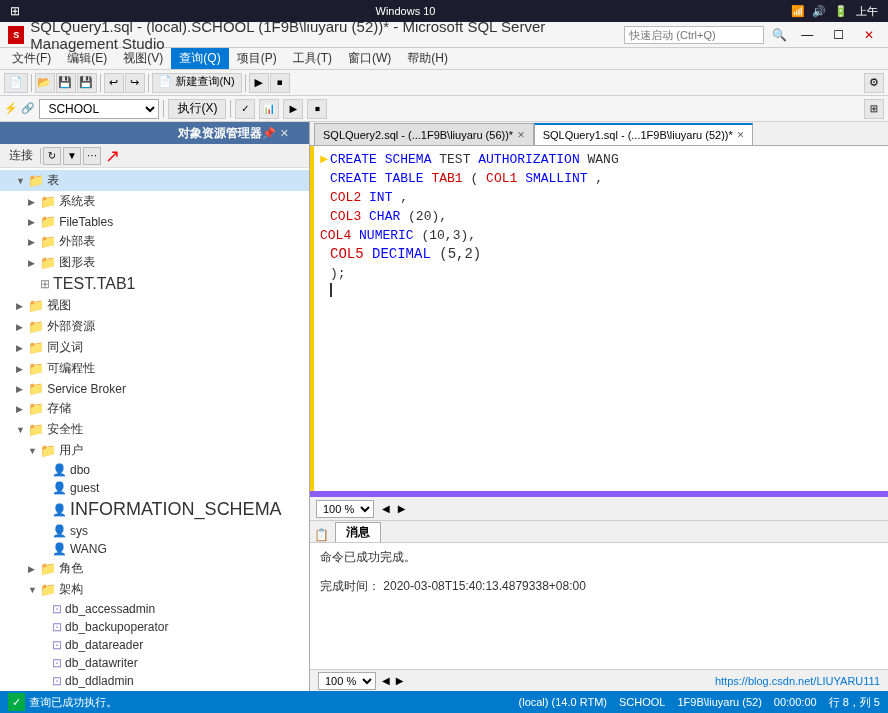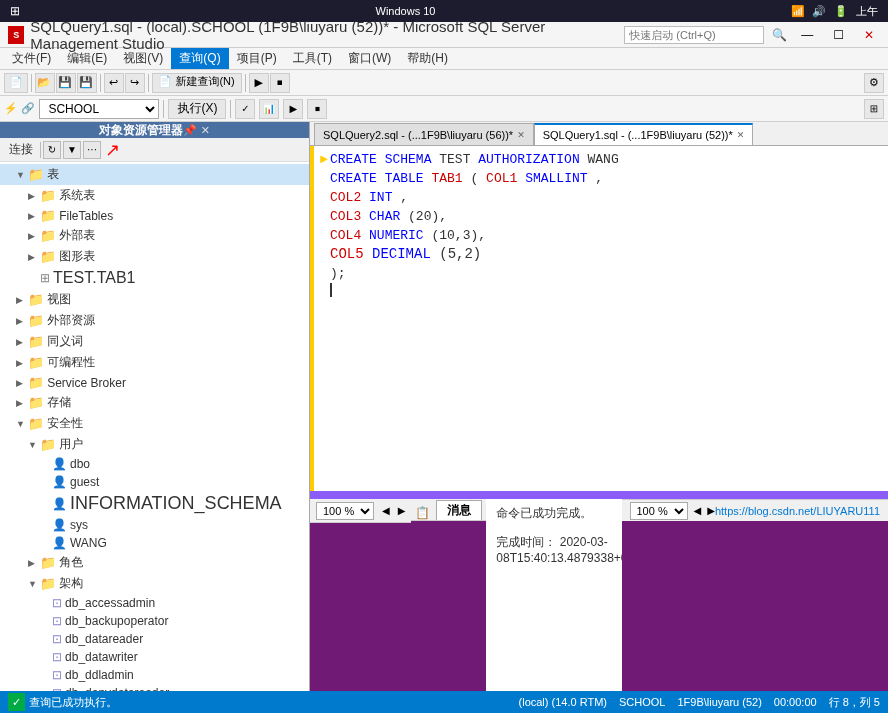--- a/index.html
+++ b/index.html
@@ -90,21 +90,21 @@
   <button style="height:20px;width:20px;font-size:10px;border:1px solid #ccc;background:#e8e8e8;cursor:pointer;">▶</button>
   <button style="height:20px;width:20px;font-size:10px;border:1px solid #ccc;background:#e8e8e8;cursor:pointer;">⏹</button>
   <div style="flex:1;"></div>
   <button style="height:20px;width:20px;font-size:10px;border:1px solid #ccc;background:#e8e8e8;cursor:pointer;">⊞</button>
 </div>
 
 <div style="display:flex;height:calc(713px - 22px - 26px - 22px - 26px - 26px - 22px);position:relative;">
 
   <div style="width:310px;background:white;border-right:1px solid #aaa;display:flex;flex-direction:column;min-height:0;">
 
-    <div style="background:#4a6fa1;color:white;height:16px;display:flex;align-items:center;justify-content:center;padding:0 7px;flex-shrink:0;">
+    <div style="background:#4a6fa1;color:white;height:22px;display:flex;align-items:center;justify-content:flex-end;padding:0 20px;flex-shrink:0;">
       <span style="color:white;font-size:12px;font-weight:bold;">对象资源管理器</span>
       <div style="display:flex;gap:4px;align-items:center;">
         <span style="color:#ddd;cursor:pointer;font-size:11px;">📌</span>
         <span style="color:#ddd;cursor:pointer;font-size:11px;">✕</span>
       </div>
     </div>
 
     <div style="background:#f0f0f0;height:24px;display:flex;align-items:center;padding:0 4px;border-bottom:1px solid #ddd;gap:2px;flex-shrink:0;">
       <span style="font-size:12px;color:#333;cursor:pointer;padding:0 4px;border:1px solid transparent;">连接</span>
       <div style="width:1px;height:16px;background:#bbb;"></div>
@@ -362,21 +362,21 @@
       <div style="display:flex;line-height:19px;">
         <span style="width:10px;"></span>
         <span style="font-family:Liberation Mono, monospace;font-size:13px;">
           <span style="color:#333;">                     </span>
           <span style="color:#cc0000;">COL3</span>
           <span style="color:#333;"> </span>
           <span style="color:#0000ff;">CHAR</span>
           <span style="color:#333;">(20),</span>
         </span>
       </div>
-      <div style="display:flex;line-height:19px;">
+      <div style="display:flex;line-height:19px;flex-direction:column;">
         <span style="width:10px;"></span>
         <span style="font-family:'Courier New',monospace;font-size:13px;">
           <span style="color:#333;">                     </span>
           <span style="color:#cc0000;">COL4</span>
           <span style="color:#333;"> </span>
           <span style="color:#0000ff;">NUMERIC</span>
           <span style="color:#333;">(10,3),</span>
         </span>
       </div>
       <div style="display:flex;line-height:19px;">
@@ -396,21 +396,21 @@
         </span>
       </div>
       <div style="display:flex;line-height:19px;">
         <span style="width:10px;"></span>
         <span style="font-family:'Courier New',monospace;font-size:13px;">
           <span style="border-left:2px solid #333;height:14px;display:inline-block;">&nbsp;</span>
         </span>
       </div>
     </div>
 
-    <div style="height:200px;border-top:8px solid #8b5cf6;background:#701a75;display:flex;flex-direction:row;">
+    <div style="height:200px;border-top:6px solid #8b5cf6;background:#701a75;display:flex;flex-direction:column;">
 
       <div style="background:#f0f0f0;height:24px;display:flex;align-items:center;padding:0 6px;border-bottom:1px solid #ccc;gap:8px;">
         <select class="zoom-sel">
           <option>100 %</option>
         </select>
         <span style="font-size:10px;cursor:pointer;">◀</span>
         <span style="font-size:10px;cursor:pointer;">▶</span>
       </div>
 
       <div style="background:#f0f0f0;height:22px;display:flex;align-items:flex-end;padding:0 4px;border-bottom:1px solid #ccc;">

